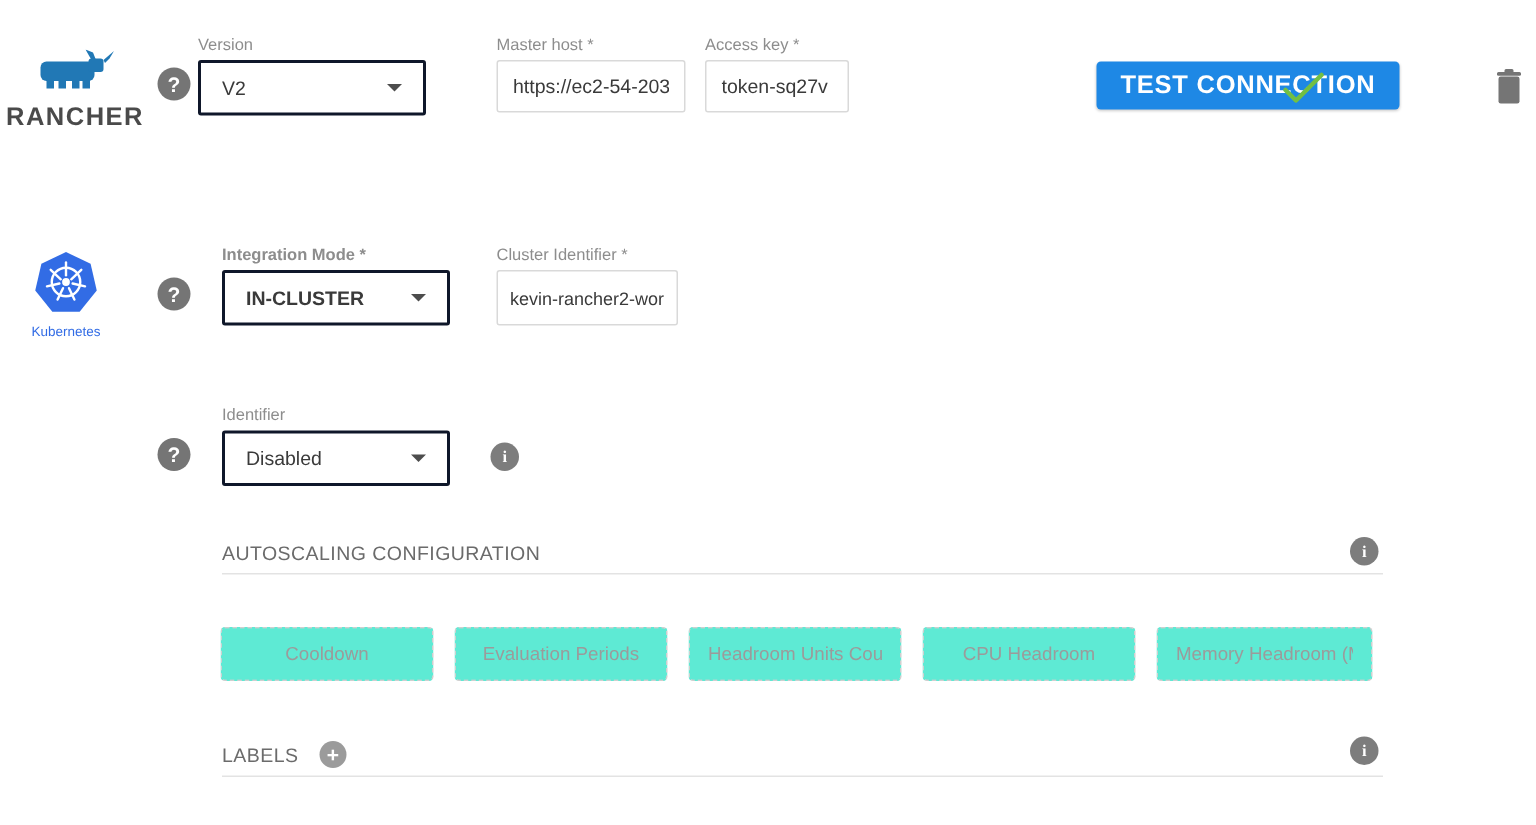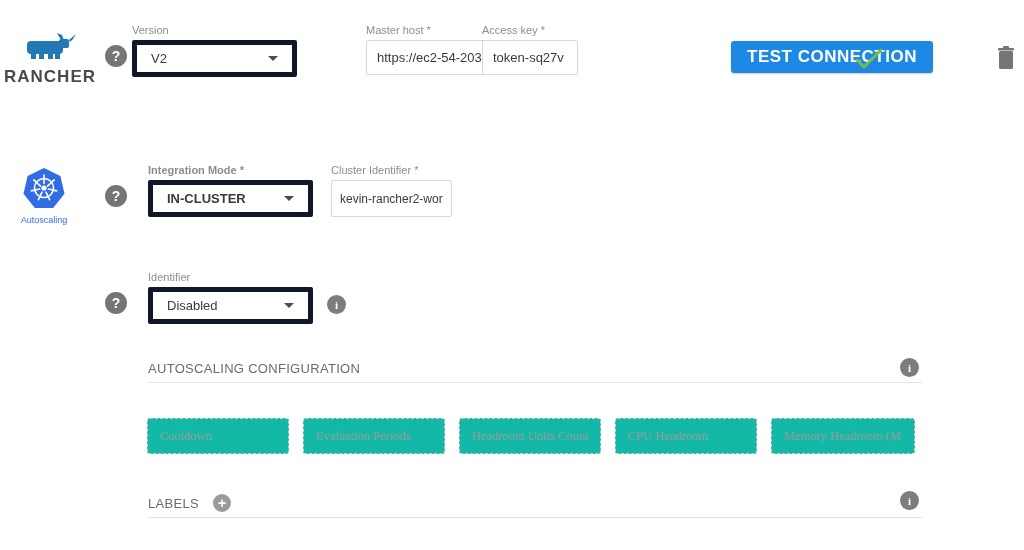--- a/index.html
+++ b/index.html
@@ -16,22 +16,22 @@
 
   
   .field-label {
     font-size: 11px;
     color: #8d8d8d;
     display: block;
     margin-bottom: 4px;
     white-space: nowrap;
   }
   .select-box {
-    width: 165px; height: 37px;
-    border: 5px solid #0f172a;
+    width: 152px; height: 37px;
+    border: 2px solid #0f172a;
     border-radius: 2px;
     background: #fff;
     display: flex; align-items: center;
     padding: 0 14px;
     cursor: pointer;
   }
   .select-box .val {
     font-size: 13px; color: #3a3a3a;
     flex: 1; white-space: nowrap; overflow: hidden;
   }
@@ -50,25 +50,26 @@
     font-family: "Liberation Sans", "DejaVu Sans", sans-serif;
     font-size: 13px; color: #3a3a3a;
     padding: 0 10px;
     outline: none;
     width: 100%;
   }
   .disabled-input {
     height: 36px;
     border: 1px dashed #cfcfcf;
     border-radius: 3px;
-    background: #14b8a6;
-    font-family: Liberation Serif, serif;
+    background: #5eead4;
+    font-family: Liberation Sans, sans-serif;
     font-size: 12.5px;
     padding: 0 12px;
     outline: none;
+    text-align: center;
   }
   .disabled-input::placeholder { color: #9b9b9b; opacity: 1; }
 
   
   .help-icon {
     width: 22px; height: 22px; border-radius: 50%;
     background: #757575; color: #ffffff;
     font-size: 14px; font-weight: bold;
     display: flex; align-items: center; justify-content: center;
     cursor: pointer; user-select: none;
@@ -142,26 +143,26 @@
   <div class="abs help-icon" style="left:105px; top:45px;">?</div>
 
   <div class="abs" style="left:132px; top:24px;">
     <span class="field-label">Version</span>
     <div class="select-box">
       <span class="val">V2</span>
       <span class="caret"></span>
     </div>
   </div>
 
-  <div class="abs" style="left:331px; top:24px; width:126px;margin-left:35px;">
+  <div class="abs" style="left:331px; top:24px; width:126px;">
     <span class="field-label">Master host *</span>
     <input class="text-input" value="https://ec2-54-203-" style="">
   </div>
 
-  <div class="abs" style="left:470px; top:24px; width:96px;margin-left:12px;">
+  <div class="abs" style="left:470px; top:24px; width:96px;">
     <span class="field-label">Access key *</span>
     <input class="text-input" value="token-sq27v" style="">
   </div>
 
 
   <button class="abs primary-btn" style="left:731px; top:41px;">TEST CONNECTION</button>
 
   <svg class="abs" style="left:855px; top:48px;" width="28" height="22" viewBox="0 0 28 22">
     <polyline points="2,12 9,19 26,2" fill="none" stroke="#72bf44" stroke-width="3" stroke-linecap="round" stroke-linejoin="round"></polyline>
   </svg>
@@ -182,21 +183,21 @@
         <line x1="22" y1="15.5" x2="22" y2="7"></line>
         <line x1="25.5" y1="18.2" x2="32.2" y2="11.9"></line>
         <line x1="26.4" y1="21" x2="34.7" y2="22.9"></line>
         <line x1="24" y1="24.1" x2="27.6" y2="31.7"></line>
         <line x1="20" y1="24.1" x2="16.4" y2="31.7"></line>
         <line x1="17.6" y1="21" x2="9.3" y2="22.9"></line>
         <line x1="18.5" y1="18.2" x2="11.8" y2="11.9"></line>
       </g>
       <circle cx="22" cy="20" r="2.6" fill="#ffffff"></circle>
     </svg>
-    <div class="k8s-label">Autoscaling</div>
+    <div class="k8s-label">Kubernetes</div>
   </div>
 
   <div class="abs help-icon" style="left:105px; top:185px;">?</div>
 
   <div class="abs" style="left:148px; top:164px;font-weight:bold;">
     <span class="field-label">Integration Mode *</span>
     <div class="select-box">
       <span class="val">IN-CLUSTER</span>
       <span class="caret"></span>
     </div>

